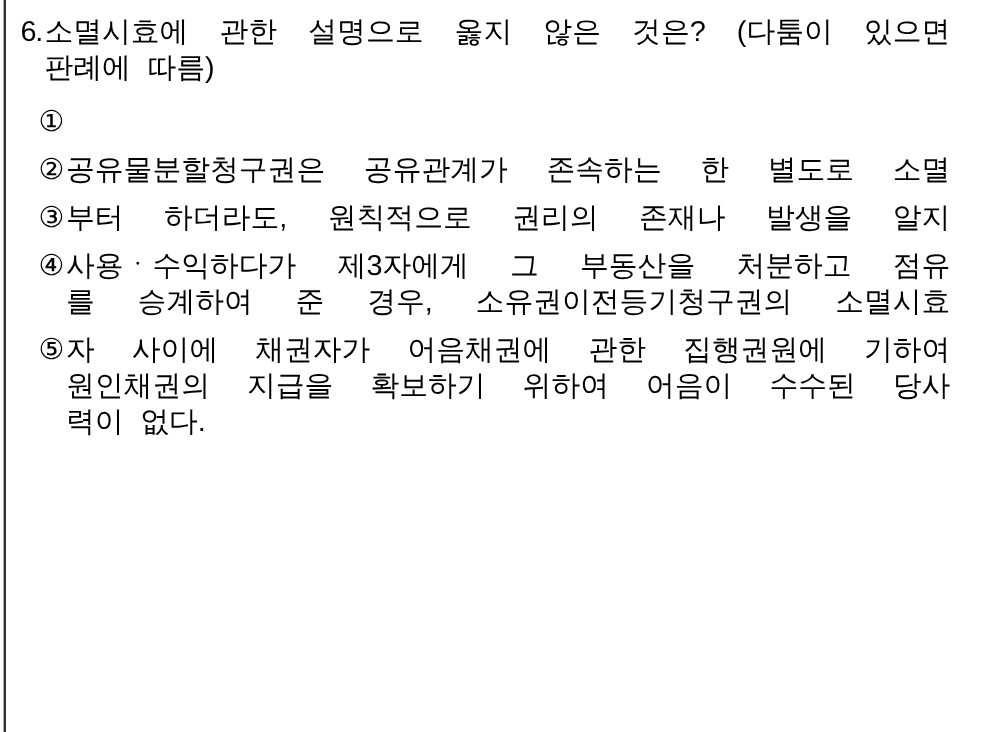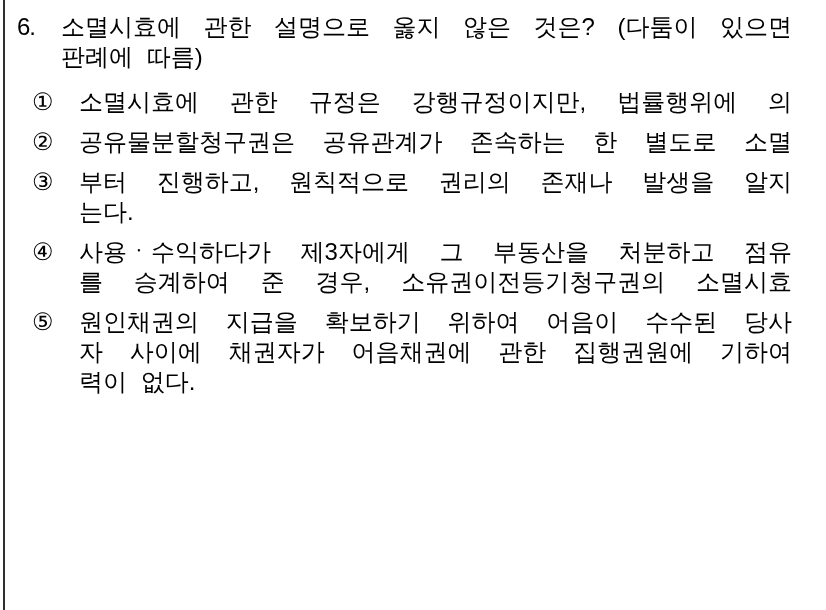--- a/index.html
+++ b/index.html
@@ -35,21 +35,21 @@
     white-space: nowrap;
   }
   .qtext { flex: 1 1 auto; min-width: 0; }
   .opt {
     display: flex;
     margin: 10px 0 0 15px;
   }
   .opt.first { margin-top: 15px; }
   .optnum { flex: 0 0 23px; white-space: nowrap; }
   .opttext { flex: 1 1 auto; min-width: 0; }
-  .line { word-spacing: 0.30em; margin-left: 24px; }
+  .line { word-spacing: 0.30em; }
   .just {
     text-align: justify;
     text-align-last: justify;
   }
 </style>
 </head>
 <body>
 
 <div class="rule"></div>
 
@@ -59,49 +59,47 @@
     <span class="qnum">6.</span>
     <div class="qtext">
       <div class="line just">소멸시효에 관한 설명으로 옳지 않은 것은? (다툼이 있으면</div>
       <div class="line">판례에 따름)</div>
     </div>
   </div>
 
   <div class="opt first">
     <span class="optnum">①</span>
     <div class="opttext">
-      <div class="line just">소멸시효에 관한 규정은 강행규정이지만, 법률행위에 의</div>
     </div>
   </div>
 
   <div class="opt">
     <span class="optnum">②</span>
     <div class="opttext">
       <div class="line just">공유물분할청구권은 공유관계가 존속하는 한 별도로 소멸</div>
     </div>
   </div>
 
   <div class="opt">
     <span class="optnum">③</span>
     <div class="opttext">
-      <div class="line just">부터 진행하고, 원칙적으로 권리의 존재나 발생을 알지</div>
-      <div class="line">는다.</div>
+      <div class="line just">부터 하더라도, 원칙적으로 권리의 존재나 발생을 알지</div>
     </div>
   </div>
 
   <div class="opt">
     <span class="optnum">④</span>
     <div class="opttext">
       <div class="line just">사용ㆍ수익하다가 제3자에게 그 부동산을 처분하고 점유</div>
       <div class="line just">를 승계하여 준 경우, 소유권이전등기청구권의 소멸시효</div>
     </div>
   </div>
 
   <div class="opt">
     <span class="optnum">⑤</span>
     <div class="opttext">
+      <div class="line just">자 사이에 채권자가 어음채권에 관한 집행권원에 기하여</div>
       <div class="line just">원인채권의 지급을 확보하기 위하여 어음이 수수된 당사</div>
-      <div class="line just">자 사이에 채권자가 어음채권에 관한 집행권원에 기하여</div>
       <div class="line">력이 없다.</div>
     </div>
   </div>
 
 </div>
 
 </body></html>

